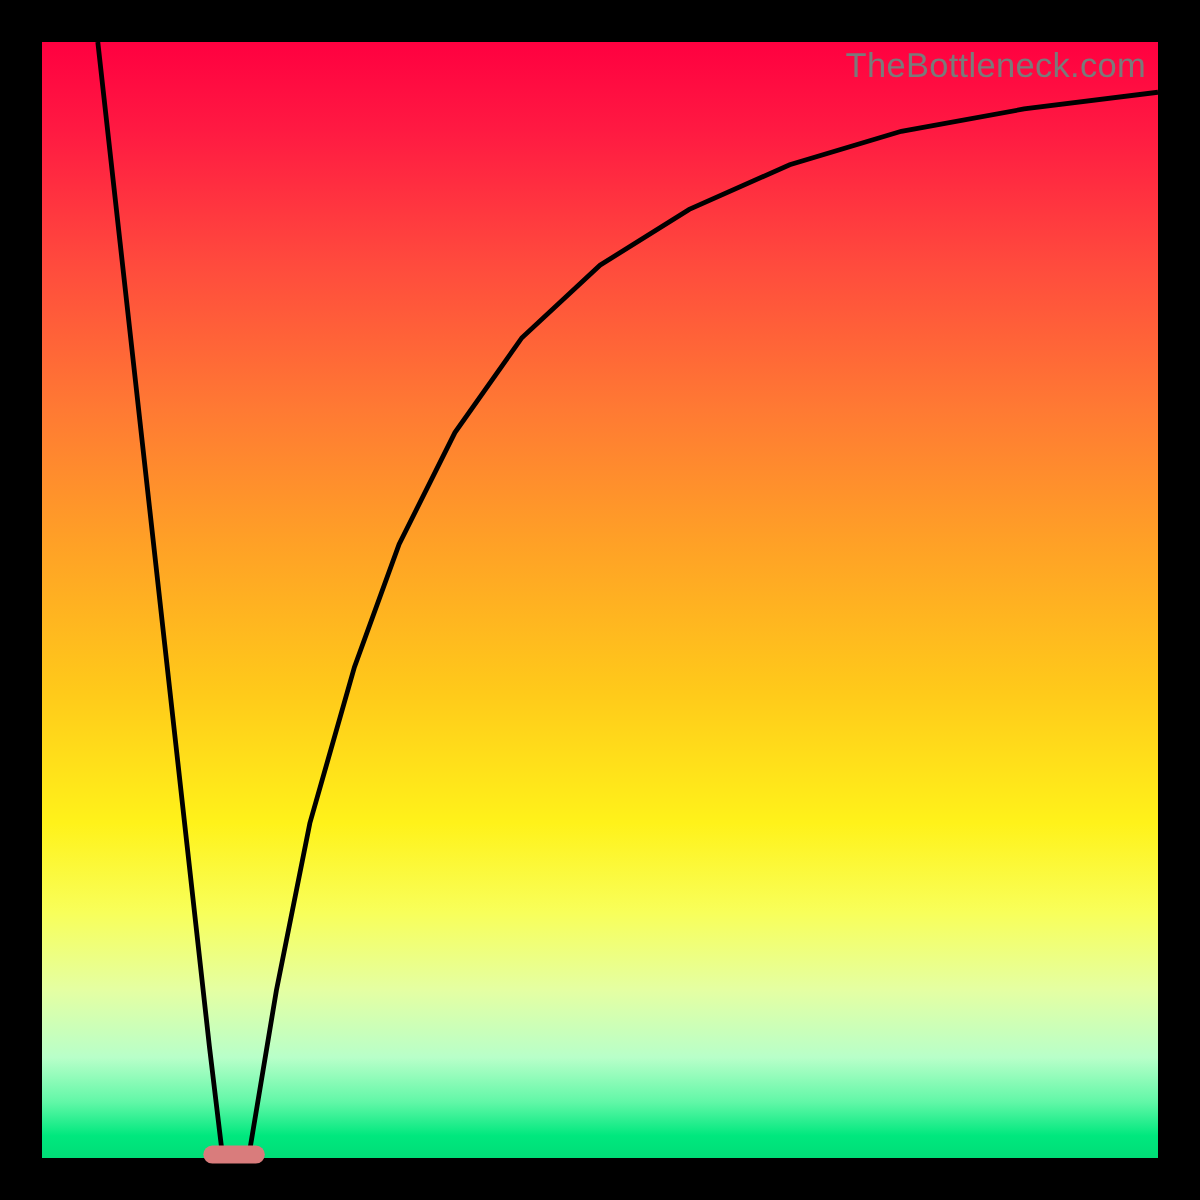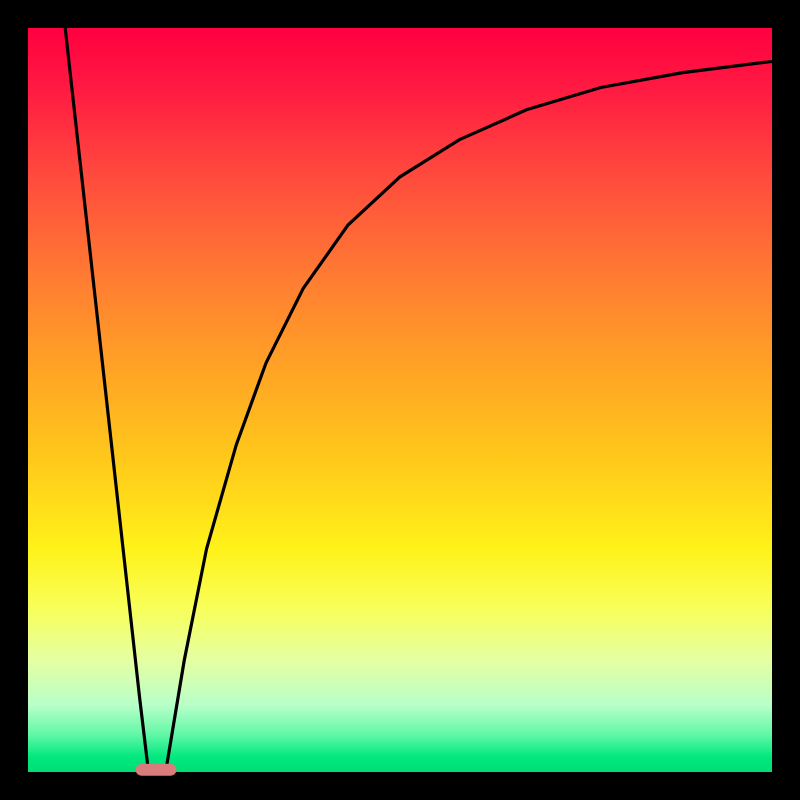--- a/index.html
+++ b/index.html
@@ -56,20 +56,21 @@
     border-radius: 7px;
     transform: translate(-50%, -50%);
   }
 </style>
 </head>
 <body>
 
 <div class="frame">
   <div class="plot-area">
 
+    <div class="watermark">TheBottleneck.com</div>
 
     <svg class="curves" viewBox="0 0 744 744" preserveAspectRatio="none">
       <path d="M37.20 0.00 L52.08 133.92 L66.96 267.84 L81.84 401.76 L96.72 535.68 L111.60 669.60 L120.53 744.00" fill="none" stroke="#000000" stroke-width="3.2"></path>
       <path d="M137.64 744.00 L156.24 632.40 L178.56 520.80 L208.32 416.64 L238.08 334.80 L275.28 260.40 L319.92 197.16 L372.00 148.80 L431.52 111.60 L498.48 81.84 L572.88 59.52 L654.72 44.64 L744.00 33.48" fill="none" stroke="#000000" stroke-width="3.2"></path>
     </svg>
 
     <div class="marker" style="left: 127.968px; top: 741.768px; width: 40.92px; height: 12.648px; background: rgb(217, 124, 124);"></div>
 
   </div>
 </div>

